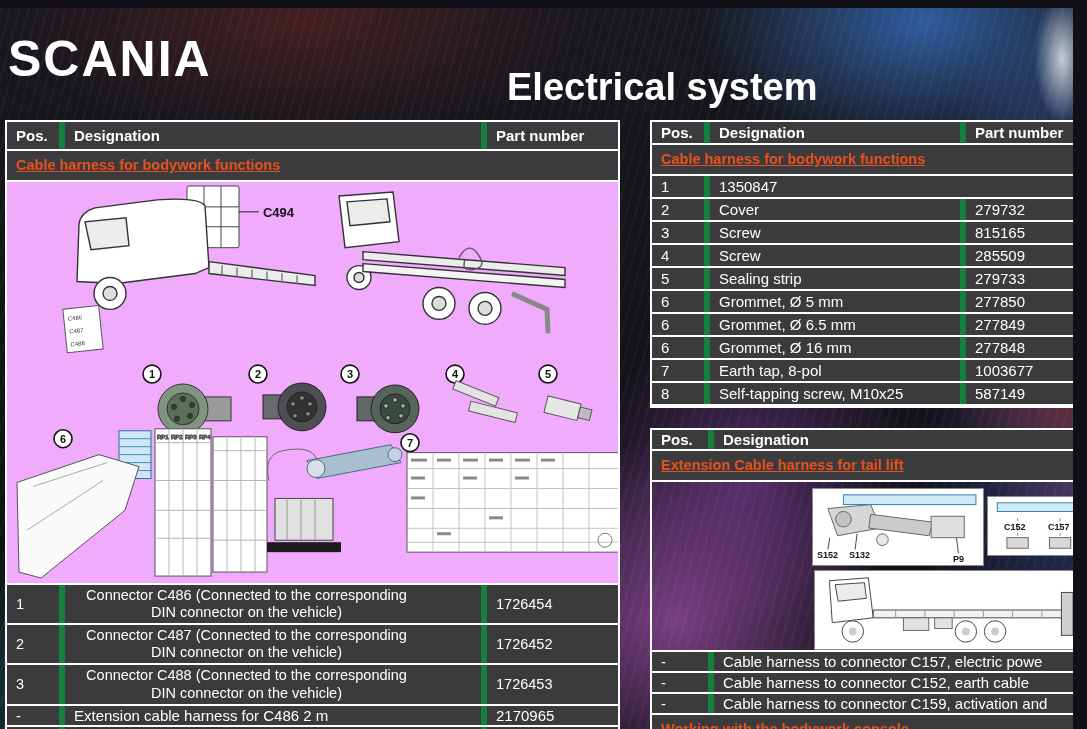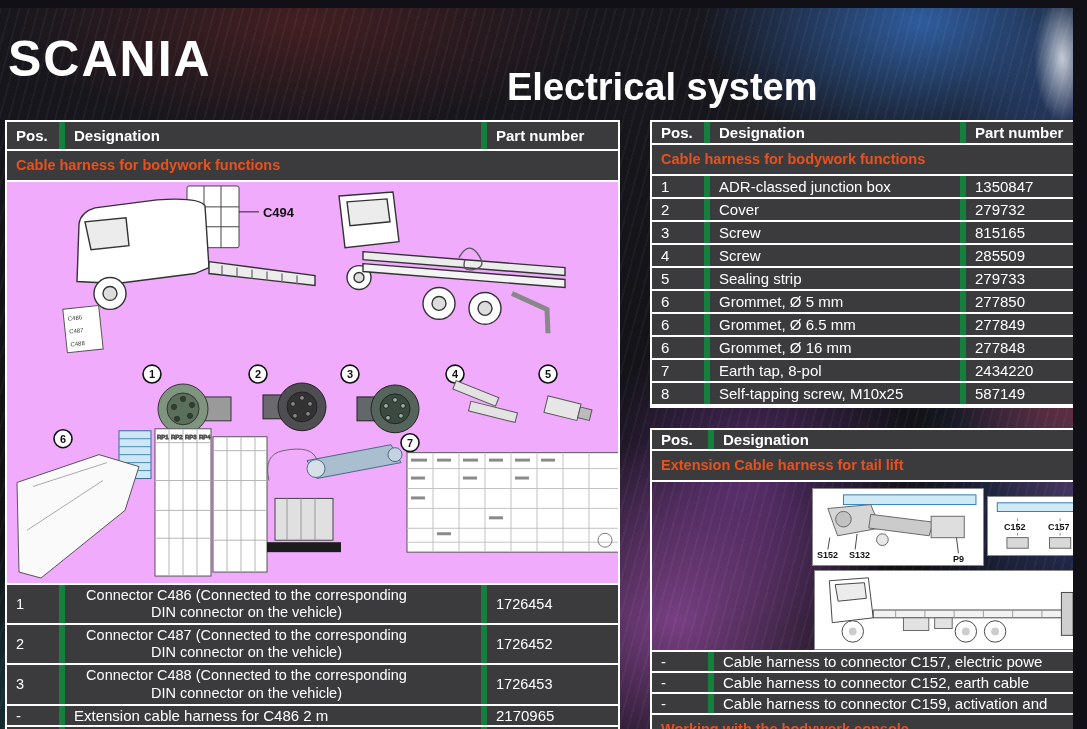--- a/index.html
+++ b/index.html
@@ -41,21 +41,21 @@
   .trow { border-bottom:2px solid #fff; background:#3b3b3e; display:grid; }
   .g-left { grid-template-columns:58px 1fr 131px; }
   .g-r1   { grid-template-columns:58px 1fr 112px; }
   .g-r2   { grid-template-columns:62px 1fr; }
 
   .cell { padding:2px 9px; color:#fff; font-size:15px; display:flex; align-items:center; border-right:6px solid #15803d; }
   .cell:last-child { border-right:none; }
   .thead .cell { font-weight:bold; min-height:27px; }
 
   .section { display:block; padding:5px 9px 6px; }
-  .seclink { color:#e8511d; font-weight:bold; font-size:14.5px; }
+  .seclink { color:#e8511d; font-weight:bold; font-size:14.5px; text-decoration:underline; }
 
   .diagram { height:403px; background:#f0abfc; position:relative; overflow:hidden; }
   .dsvg { position:absolute; inset:0; width:100%; height:100%; }
 
   .row1l .cell { min-height:19px; padding-top:1px; padding-bottom:1px; }
   .row2l .cell { min-height:34px; font-size:14.5px; line-height:1.18; }
   .deswrap { display:block; width:345px;text-align:center; }
   .g-r1 .cell { min-height:21px; padding-top:1px; padding-bottom:1px; }
   .g-r2 .cell { min-height:19px; padding-top:1px; padding-bottom:1px; }
 
@@ -306,21 +306,20 @@
     <div class="trow thead g-r1">
       <div class="cell">Pos.</div>
       <div class="cell">Designation</div>
       <div class="cell">Part number</div>
     </div>
     <div class="trow section">
       <span class="seclink">Cable harness for bodywork functions</span>
     </div>
     <div class="trow g-r1">
       <div class="cell">1</div>
-      <div class="cell">ADR-classed junction box</div>
       <div class="cell">1350847</div>
     </div>
     <div class="trow g-r1">
       <div class="cell">2</div>
       <div class="cell">Cover</div>
       <div class="cell">279732</div>
     </div>
     <div class="trow g-r1">
       <div class="cell">3</div>
       <div class="cell">Screw</div>
@@ -347,21 +346,21 @@
       <div class="cell">277849</div>
     </div>
     <div class="trow g-r1">
       <div class="cell">6</div>
       <div class="cell">Grommet, Ø 16 mm</div>
       <div class="cell">277848</div>
     </div>
     <div class="trow g-r1">
       <div class="cell">7</div>
       <div class="cell">Earth tap, 8-pol</div>
-      <div class="cell">2434220</div>
+      <div class="cell">1003677</div>
     </div>
     <div class="trow g-r1">
       <div class="cell">8</div>
       <div class="cell">Self-tapping screw, M10x25</div>
       <div class="cell">587149</div>
     </div>
   </section>
 
   <section class="tbl rt2">
     <div class="trow thead g-r2">

